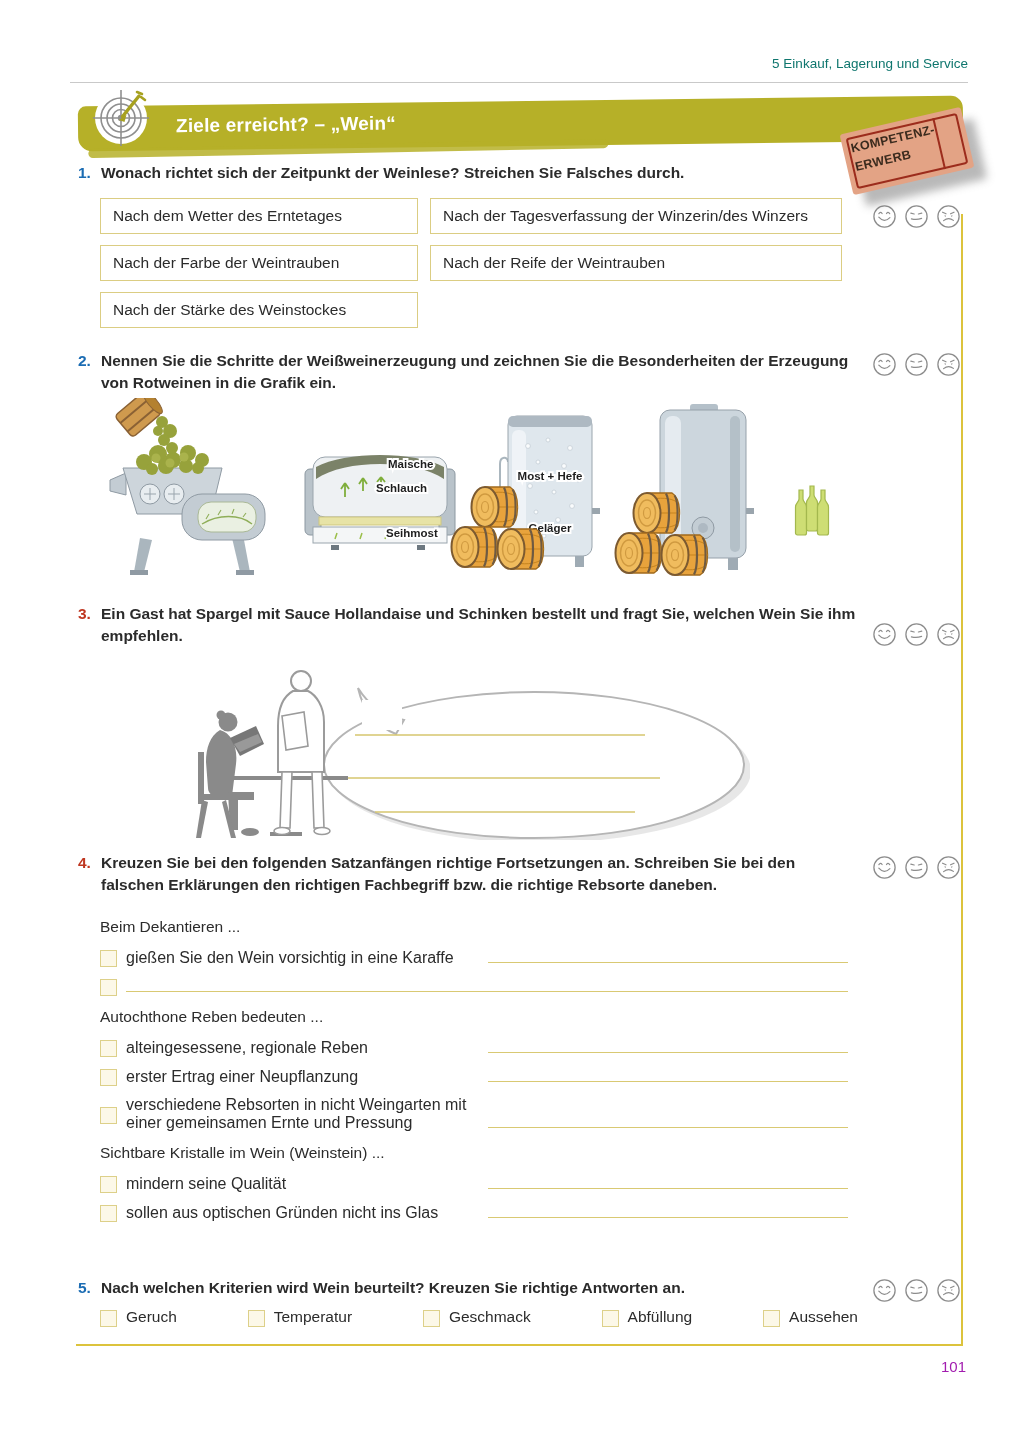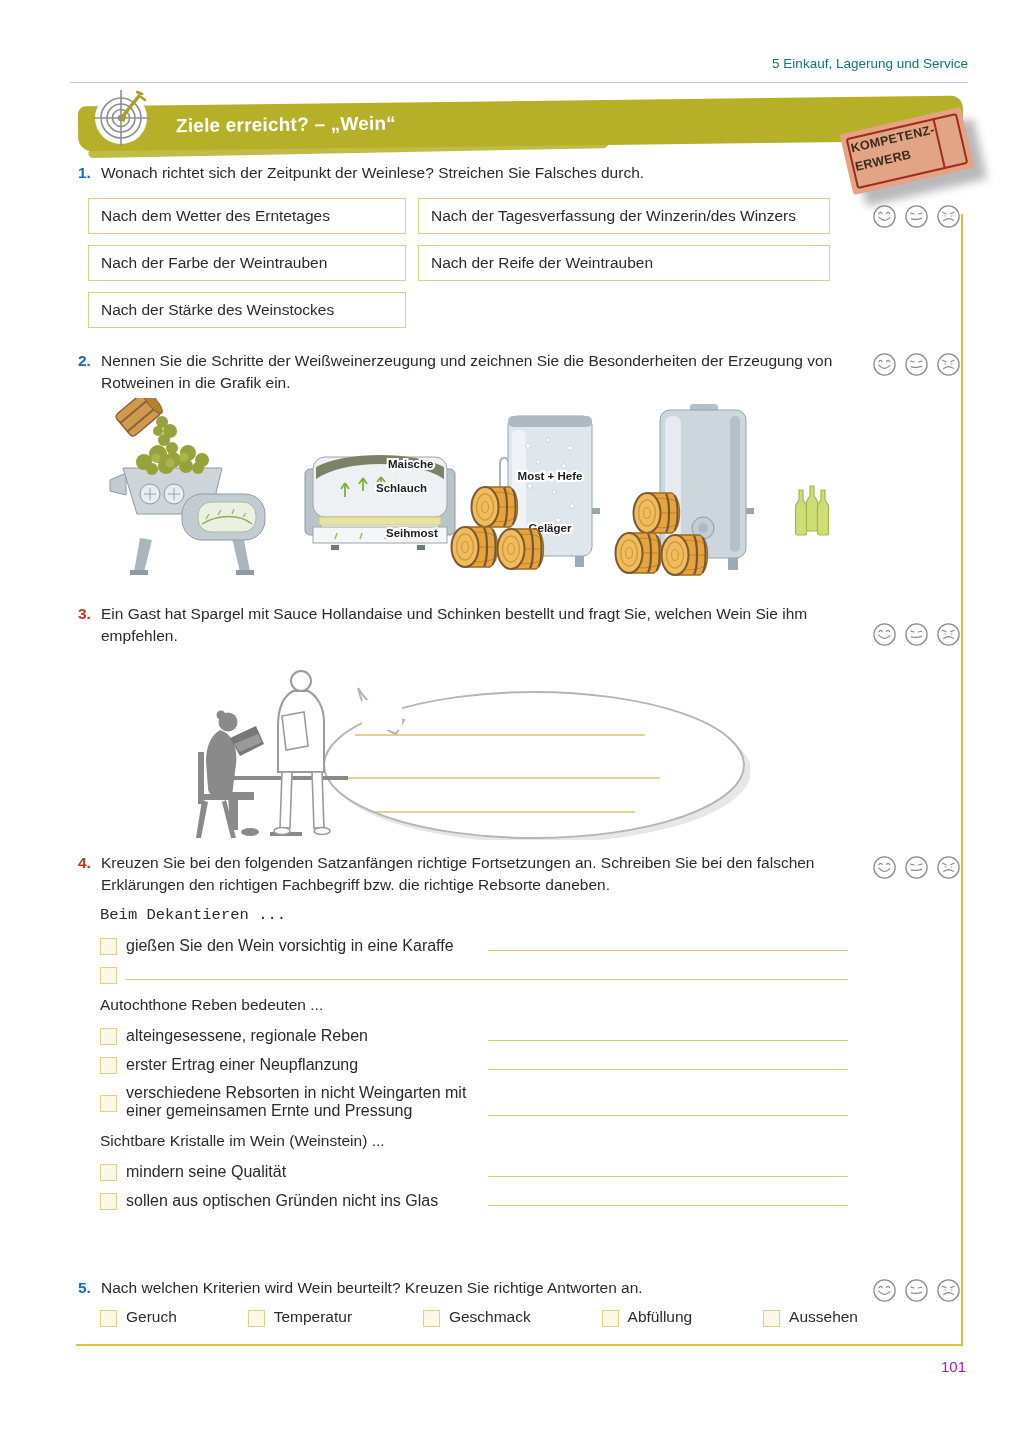--- a/index.html
+++ b/index.html
@@ -26,36 +26,36 @@
   .ticket-inner { position:absolute; inset:5px; border:2px solid #9c2c1c; border-radius:3px; }
   .ticket-stub { position:absolute; top:5px; bottom:5px; right:28px; width:2px; background:#9c2c1c; }
   .ticket-text { position:absolute; left:8px; top:7px; font-weight:bold; font-size:12.5px; line-height:1.5;
                  color:#3a2a1d; letter-spacing:.3px; }
 
   
   .q-row { position:absolute; display:flex; font-size:15.5px; line-height:1.42; }
   .q-num { width:23px; flex:none; font-weight:bold; }
   .q-num.blue { color:#1b6cb3; }
   .q-num.red  { color:#bf3620; }
-  .q-text { width:756px; }
+  .q-text { width:756px;font-weight:bold; }
 
   
   .smileys { position:absolute; left:872px; display:flex; gap:7px; }
   .smiley { width:25px; height:25px; }
 
   
-  .options-grid { position:absolute; left:88px; top:198px; display:grid;
+  .options-grid { position:absolute; left:100px; top:198px; display:grid;
                   grid-template-columns:318px 412px; column-gap:12px; row-gap:11px; }
   .opt-box { height:36px; border:1.5px solid #dbcd83; background:#fff; display:flex; align-items:center;
              padding:0 12px; font-size:15.5px; }
 
   
   .q4-body { position:absolute; left:100px; top:906px; width:748px; }
   .subhead { font-size:15.5px; margin:12px 0 12px; }
-  .subhead:first-child { margin-top:0;font-family:Liberation Mono, monospace; }
+  .subhead:first-child { margin-top:12px; }
   .checkrow { display:flex; align-items:center; margin-bottom:10px; }
   .cb { width:17px; height:17px; flex:none; border:1.5px solid #ddd089; background:#fcf8e8; margin:2px 9px 0 0; }
   .cr-label { width:362px; flex:none; }
   .blank { flex:1; align-self:flex-end; height:2px; border-bottom:1.5px solid #d9c973; margin-bottom:4px; }
 
   
   .q5-row { position:absolute; left:100px; top:1308px; width:758px; display:flex; justify-content:space-between; }
   .q5-item { display:flex; align-items:flex-start; font-size:15.5px; }
 
   

